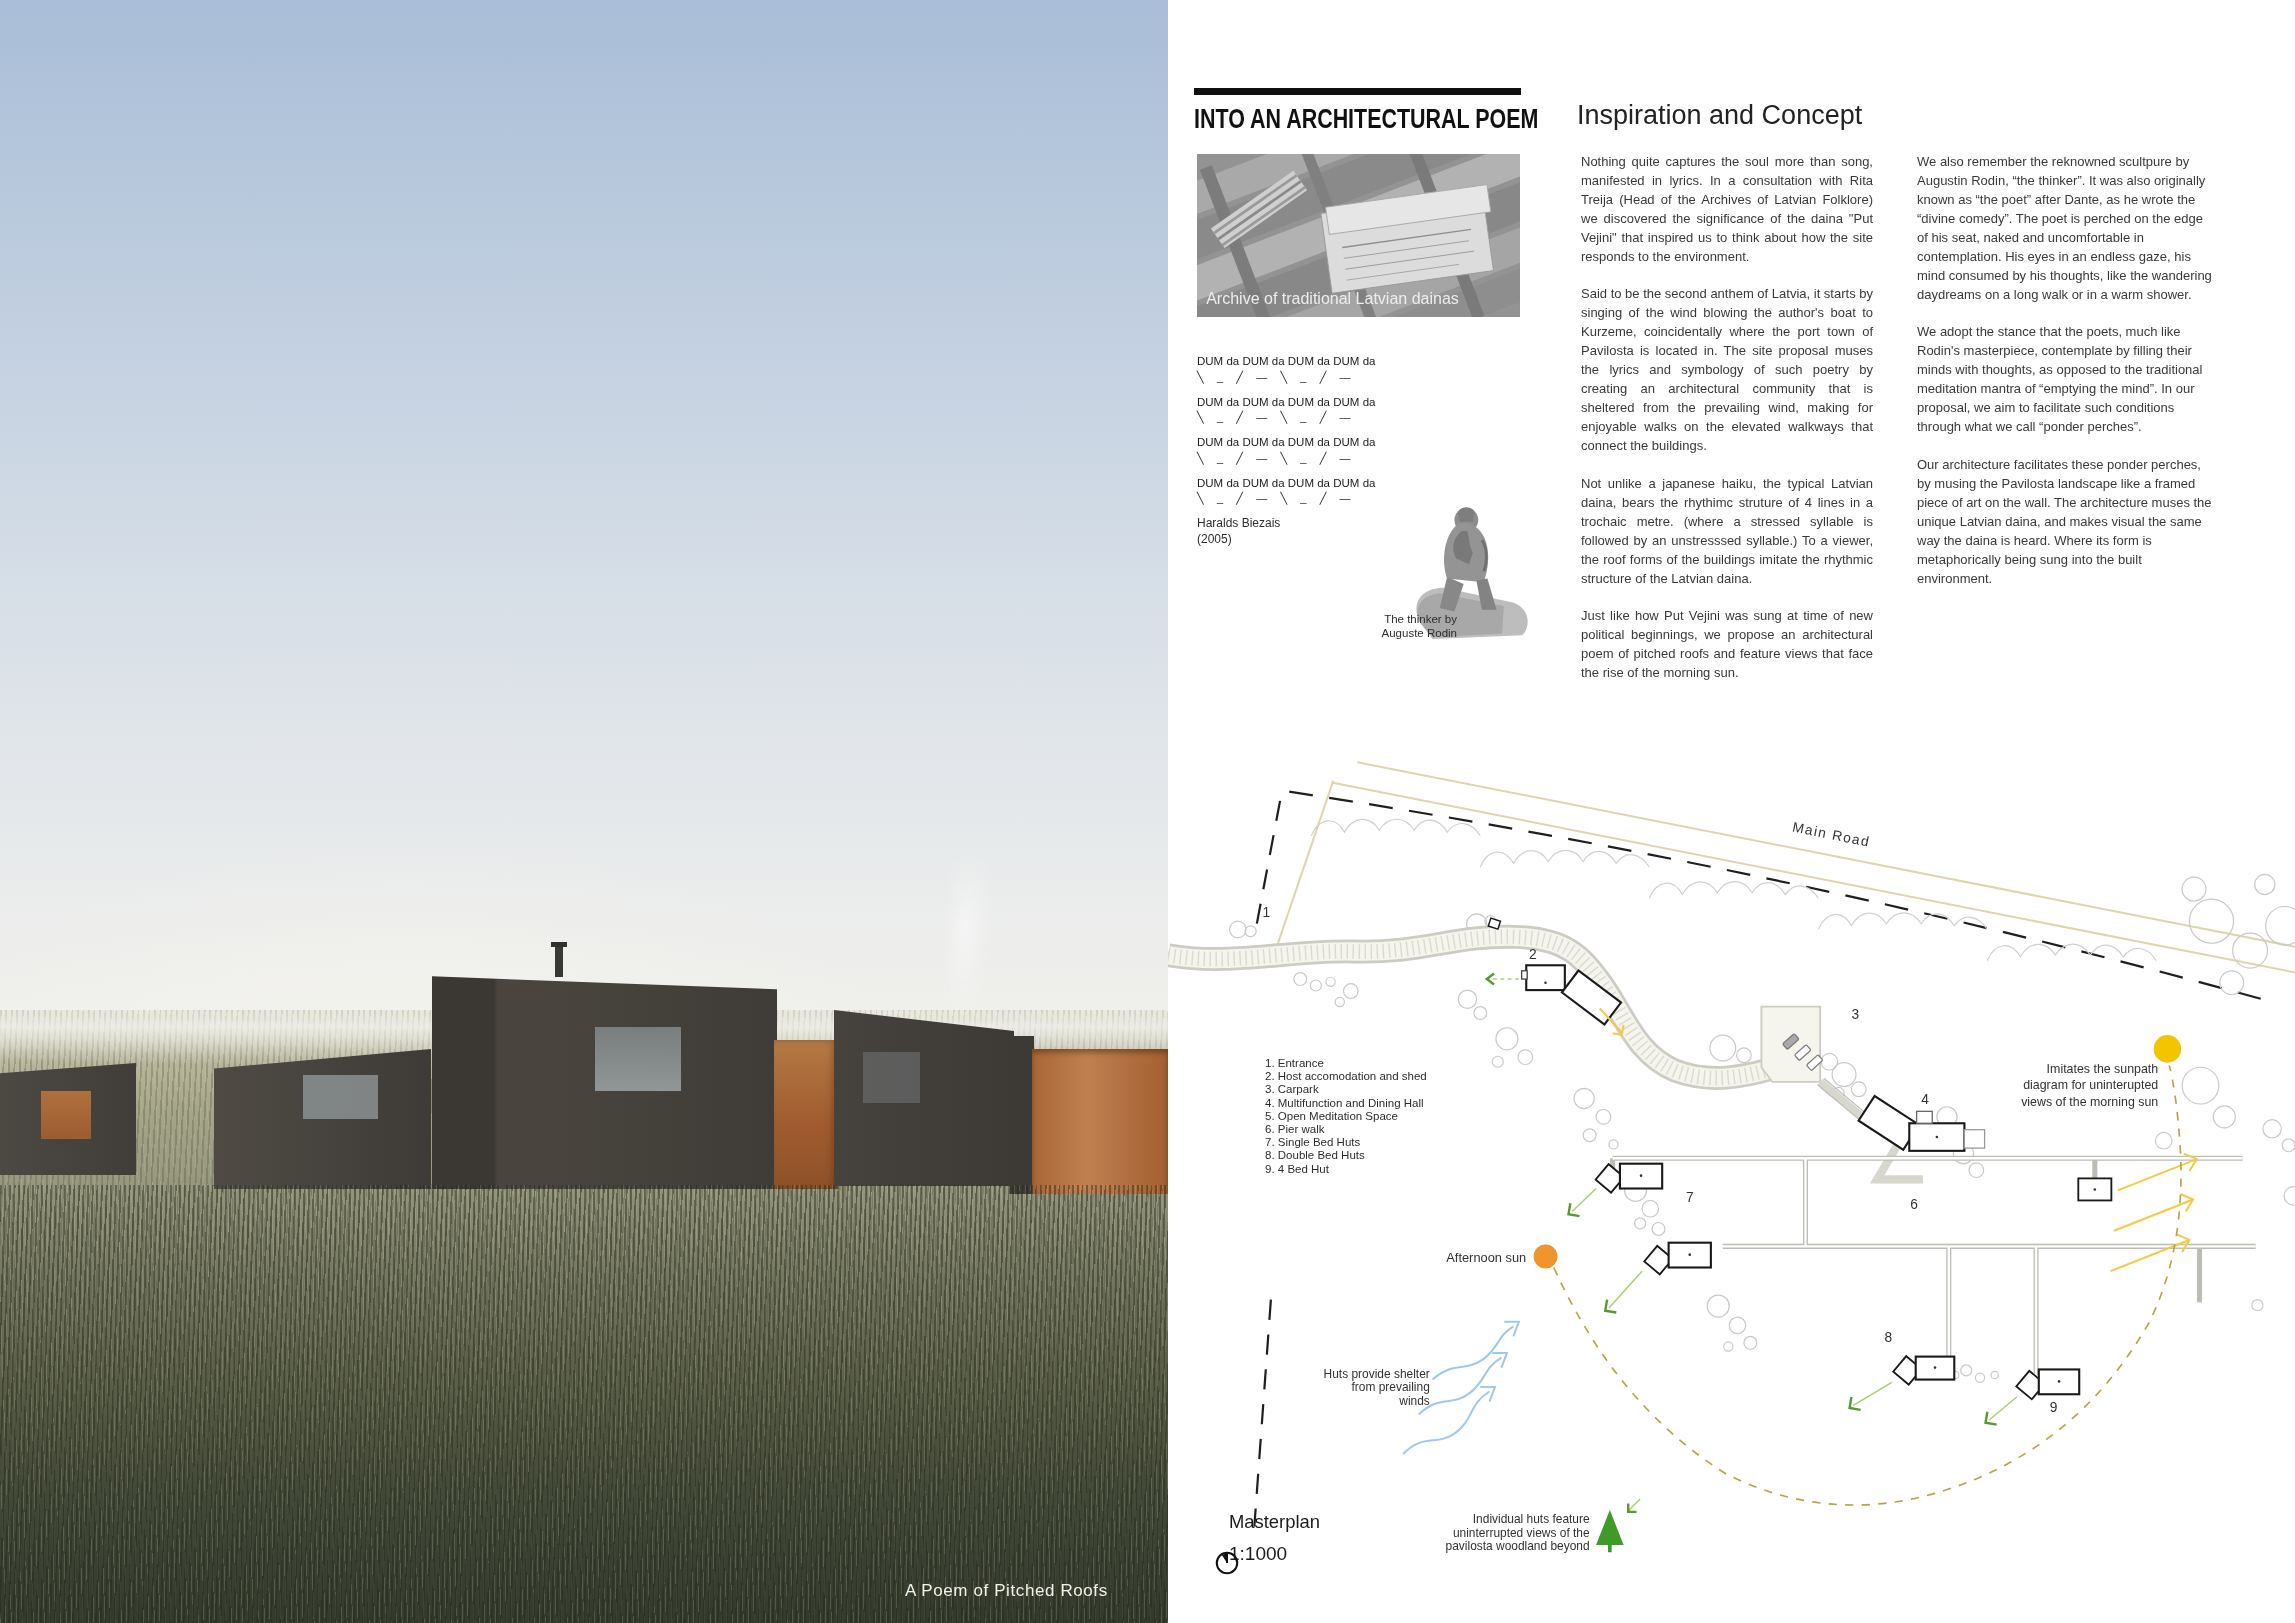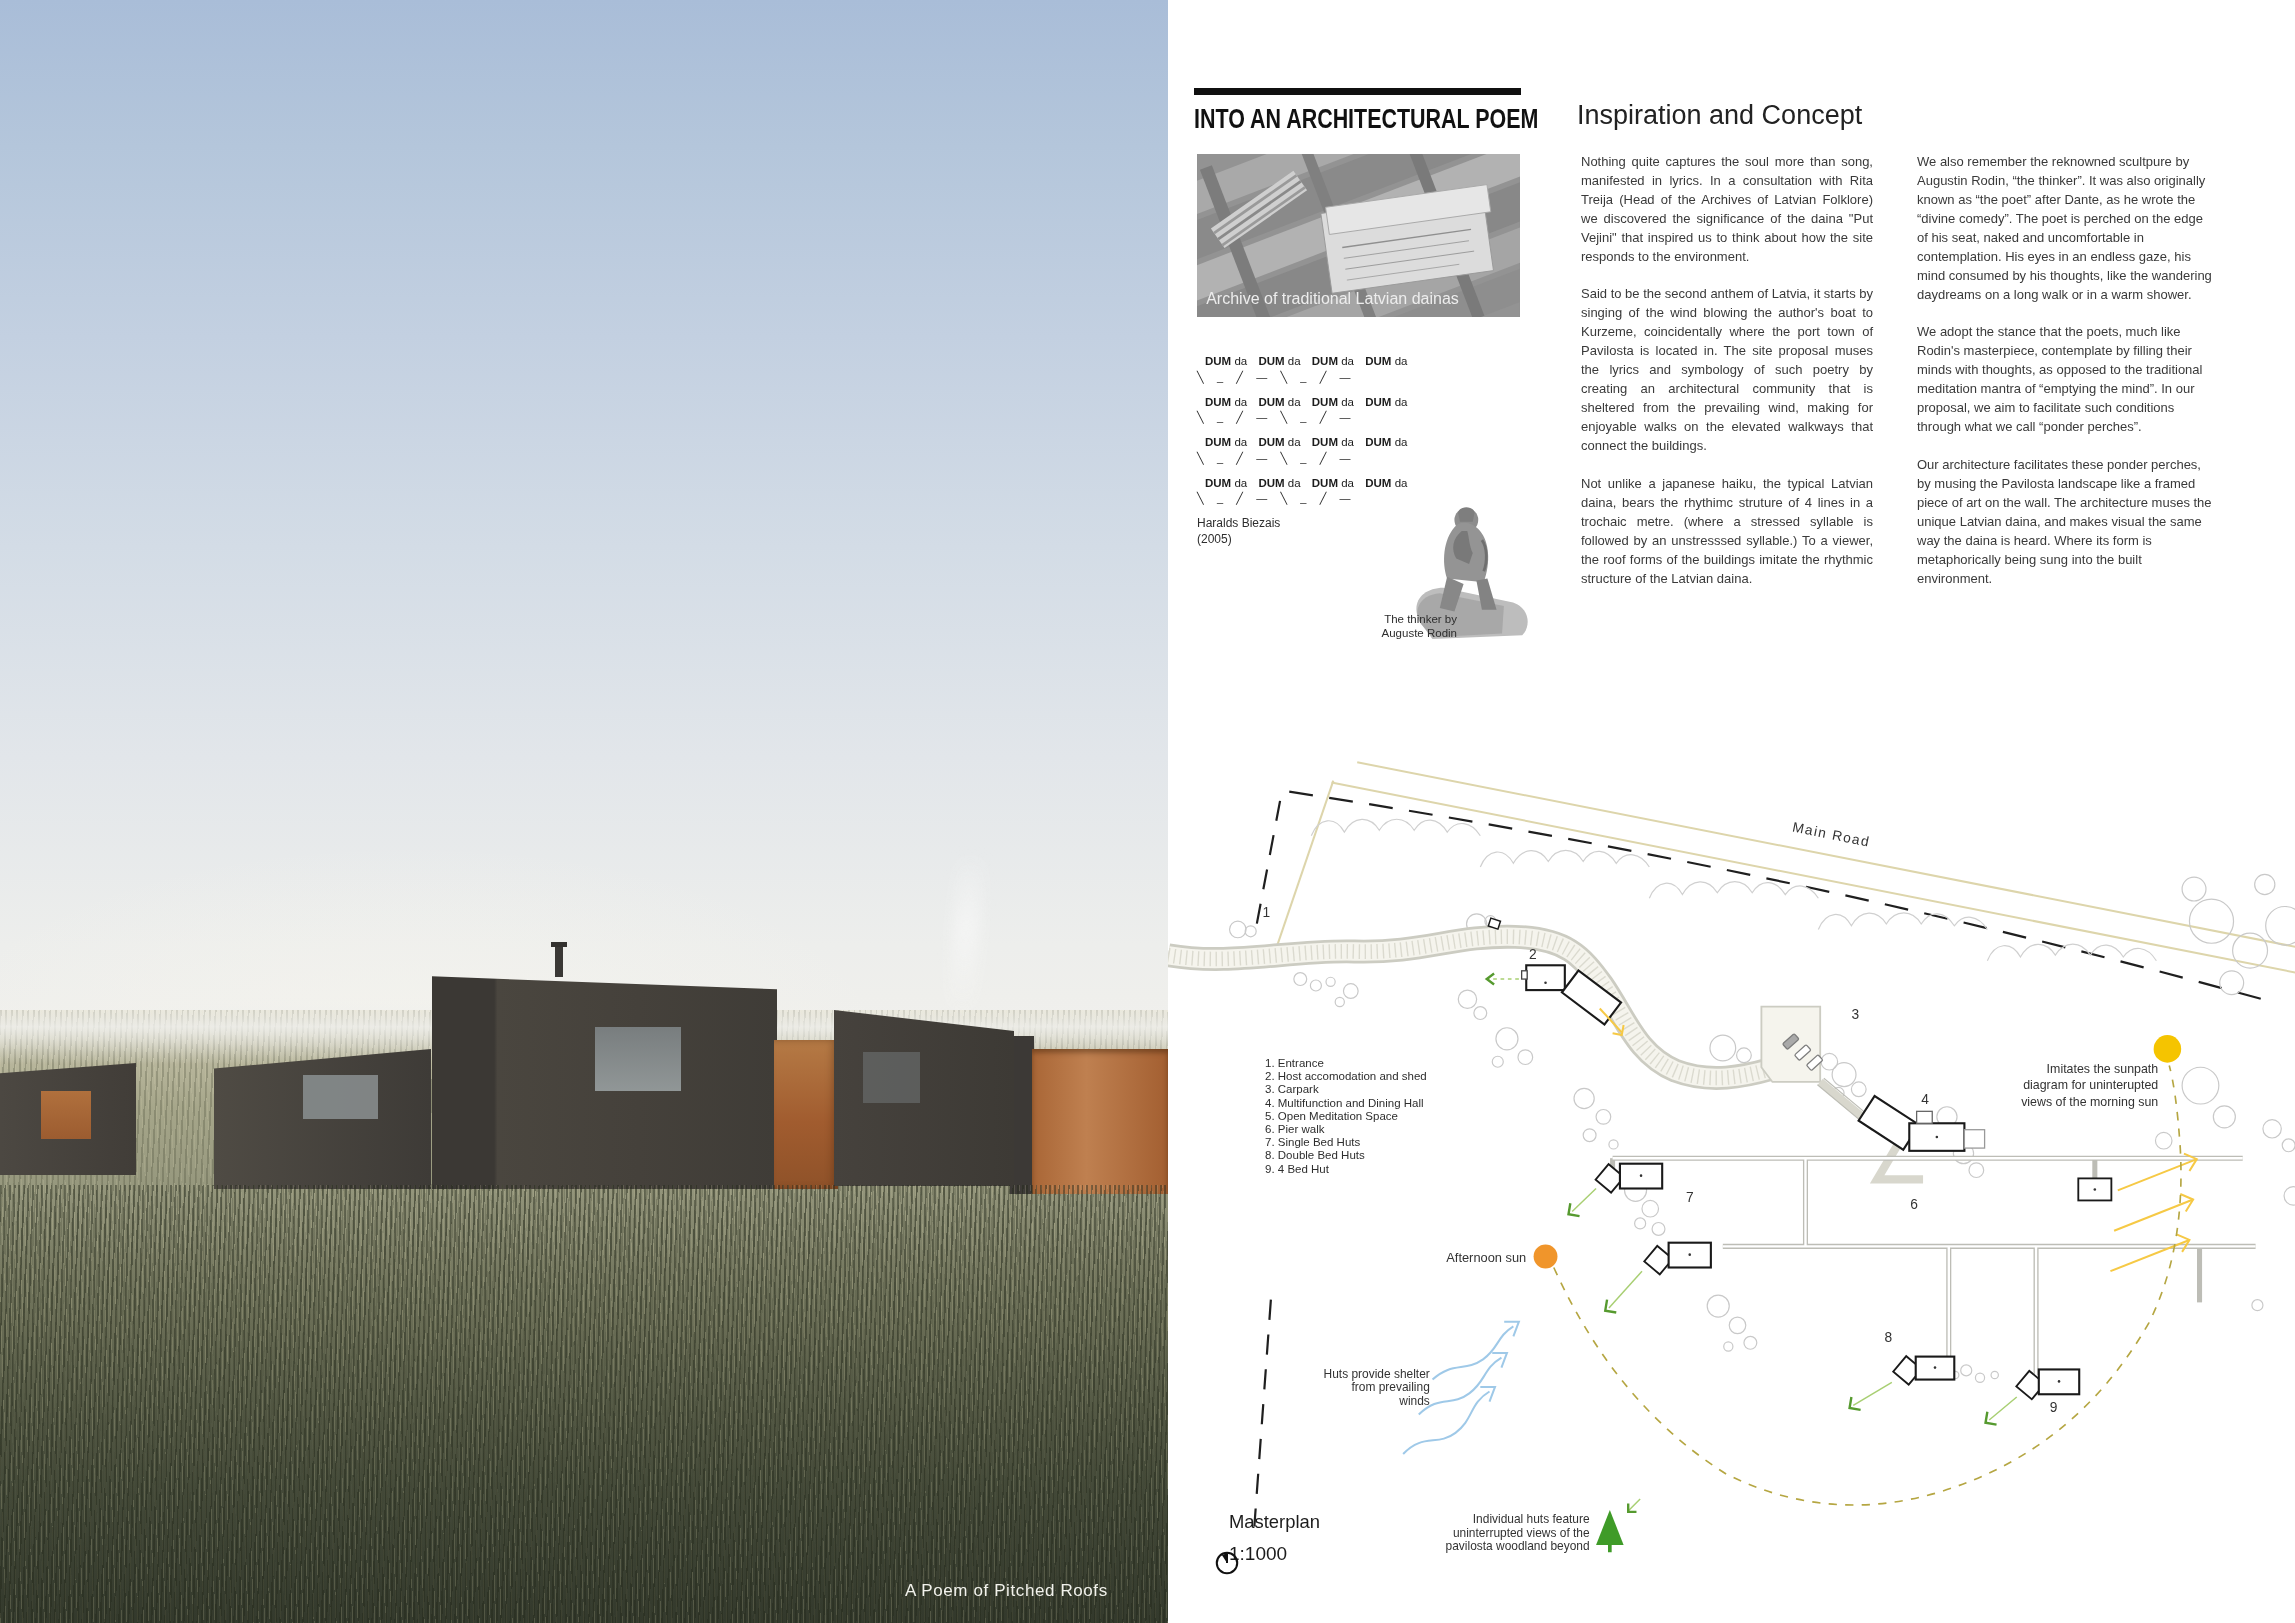--- a/index.html
+++ b/index.html
@@ -56,21 +56,21 @@
   .title-rule{left:1194px;top:88px;width:327px;height:7.3px;background:#101010;}
   .main-title{left:1194px;top:103px;width:441px;font-size:27.5px;font-weight:700;letter-spacing:0px;
        transform:scaleX(.78);transform-origin:left top;white-space:nowrap;color:#111;}
   .section-heading{left:1577px;top:100px;font-size:27px;color:#222;}
 
   .archive-fig{left:1197px;top:154px;width:323px;height:163px;overflow:hidden;background:#8f8f8f;}
   .archive-caption{position:absolute;left:9.2px;bottom:9.2px;font-size:16px;color:#ededed;}
 
   .rhythm{left:1197px;top:354px;width:211px;}
   .dum-row{font-size:11.5px;line-height:14.7px;color:#1c1c1c;white-space:nowrap;}
-  .dum-row b{font-weight:700;margin-left:8px;}
+  .dum-row b{font-weight:400;}
   .scan-row{font-size:11px;line-height:13px;letter-spacing:2.8px;word-spacing:4.6px;color:#2a2a2a;
        margin:1.8px 0 11px 0;white-space:nowrap;}
   .attribution{left:1197px;top:516px;font-size:12px;line-height:15.6px;color:#2e2e2e;}
 
   .thinker-fig{left:1394px;top:485px;width:163px;height:167px;}
   .thinker-caption{left:1330px;top:613px;width:127px;font-size:11.5px;line-height:13.8px;text-align:right;color:#2e2e2e;}
 
   .col{font-size:13px;line-height:19px;color:#3a3a3a;}
   .col p{margin:0 0 18.4px 0;}
   .col1{left:1581px;top:152px;width:292px;text-align:justify;}
@@ -181,20 +181,21 @@
   </div>
   <div class="abs thinker-caption">
     <div>The thinker by</div>
     <div>Auguste Rodin</div>
   </div>
 
   <div class="abs col col1">
     <p>Nothing quite captures the soul more than song, manifested in lyrics. In a consultation with Rita Treija (Head of the Archives of Latvian Folklore) we discovered the significance of the daina "Put Vejini" that inspired us to think about how the site responds to the environment.</p>
     <p>Said to be the second anthem of Latvia, it starts by singing of the wind blowing the author's boat to Kurzeme, coincidentally where the port town of Pavilosta is located in. The site proposal muses the lyrics and symbology of such poetry by creating an architectural community that is sheltered from the prevailing wind, making for enjoyable walks on the elevated walkways that connect the buildings.</p>
     <p>Not unlike a japanese haiku, the typical Latvian daina, bears the rhythimc struture of  4 lines in a trochaic metre. (where a stressed syllable is followed by an unstresssed syllable.) To a viewer, the roof forms of the buildings imitate the rhythmic structure of the Latvian daina.</p>
+    <p>Just like how Put Vejini was sung at time of new political beginnings, we propose an architectural poem of pitched roofs and feature views that face the rise of the morning sun.</p>
   </div>
   <div class="abs col col2">
     <p>We also remember the reknowned scultpure by Augustin Rodin, “the thinker”. It was also originally known as “the poet” after Dante, as he wrote the “divine comedy”. The poet is perched on the edge of his seat, naked and uncomfortable in contemplation. His eyes in an endless gaze, his mind consumed by his thoughts,  like the wandering daydreams on a long walk or in a warm shower.</p>
     <p>We adopt the stance that the poets, much like Rodin's masterpiece,  contemplate by filling their minds with thoughts, as opposed to the traditional meditation mantra of “emptying the mind”. In our proposal, we aim to facilitate such conditions through what we call “ponder perches”.</p>
     <p>Our architecture facilitates these ponder perches, by musing the Pavilosta landscape like a framed piece of art on the wall. The architecture muses the unique Latvian daina, and makes visual the same way the daina is heard. Where its form is metaphorically being sung into the built environment.</p>
   </div>
 
   <svg class="abs plan-svg" viewBox="0 0 1228 948">
     <g transform="translate(-1272,-820)">
 

